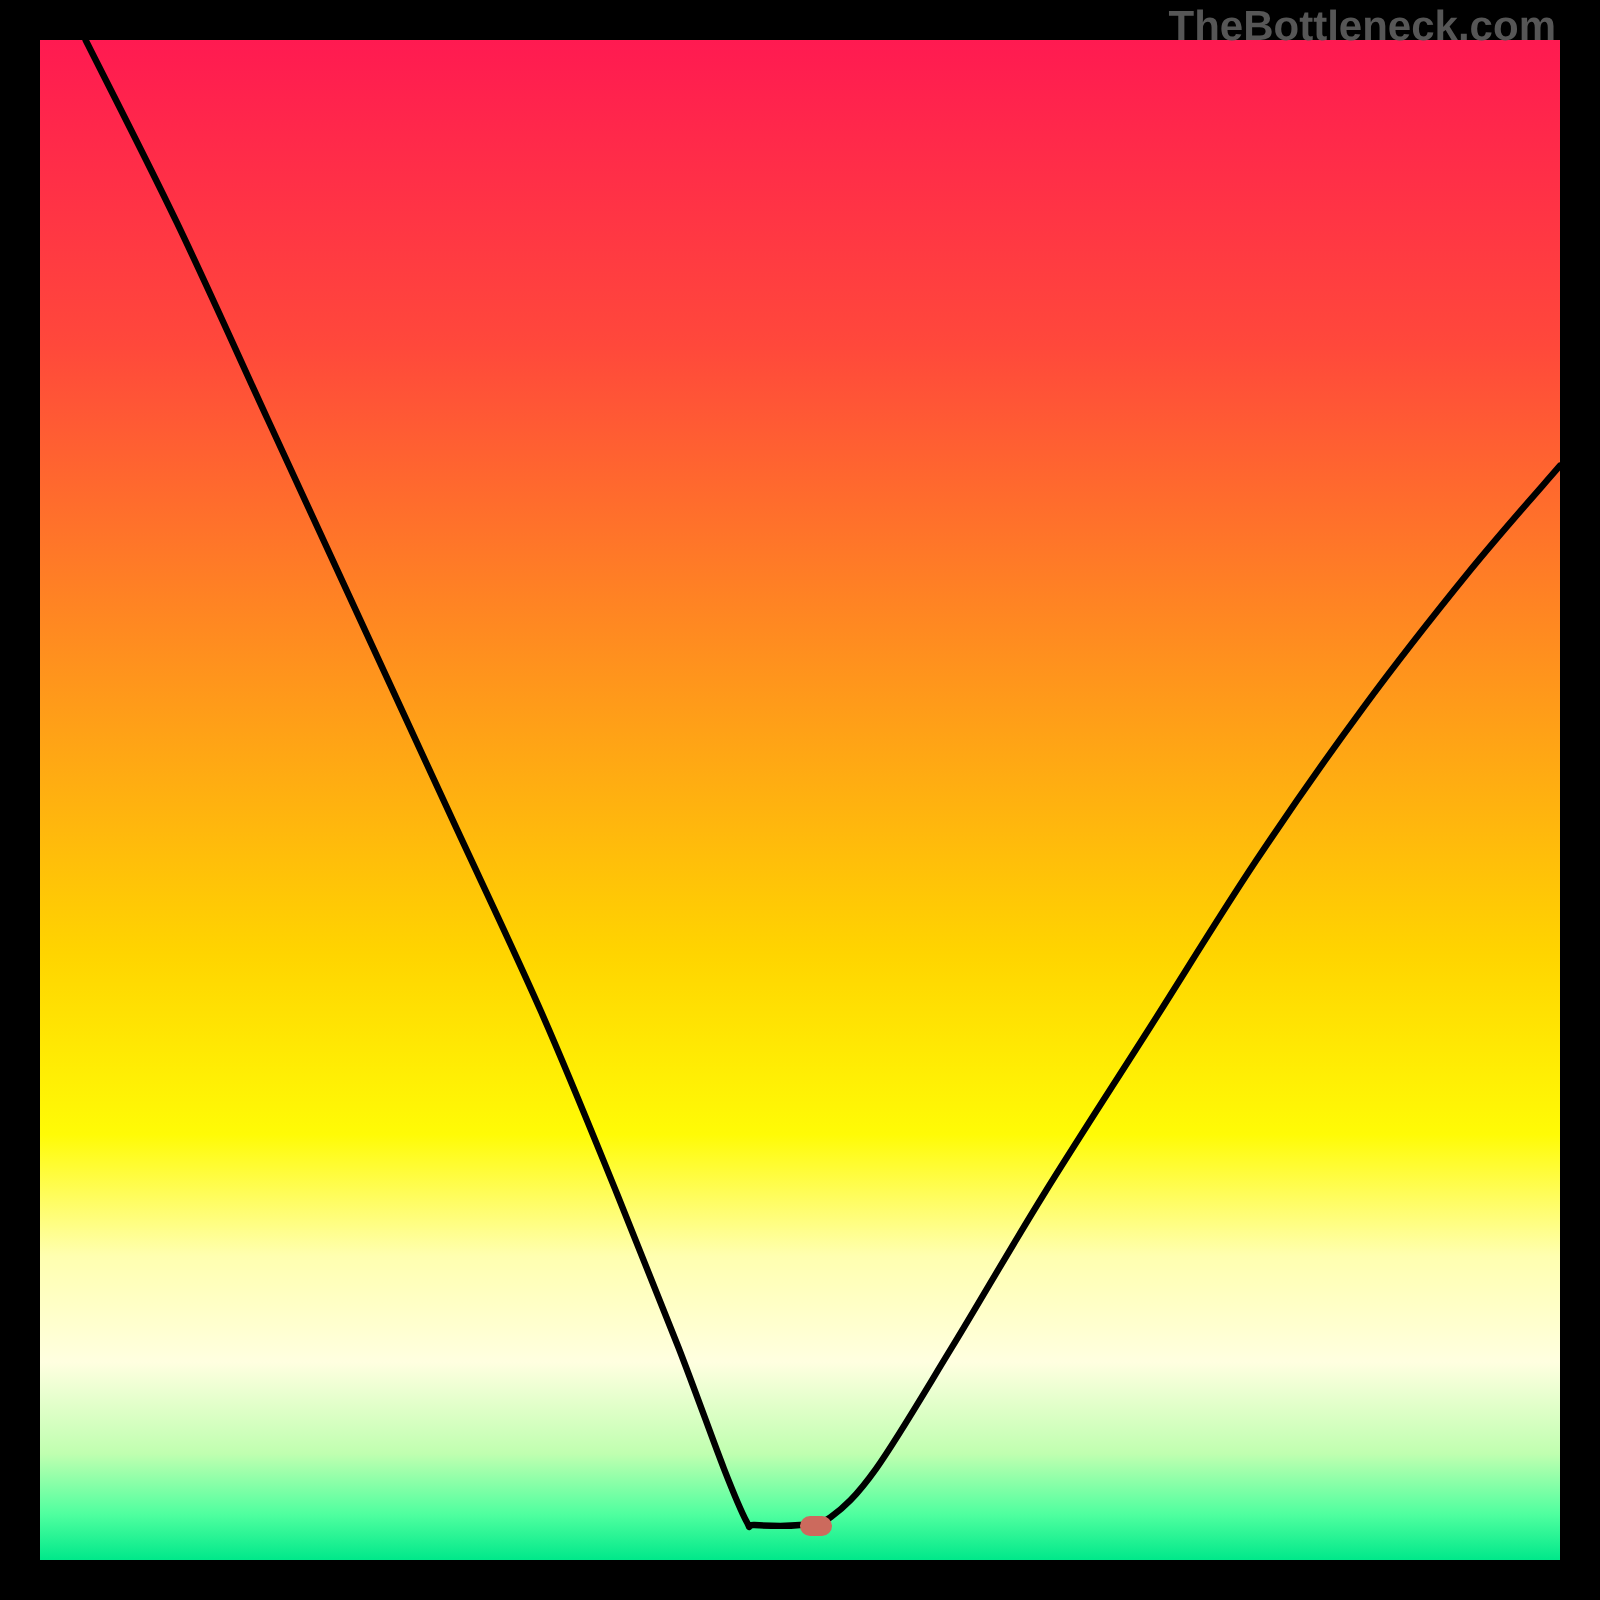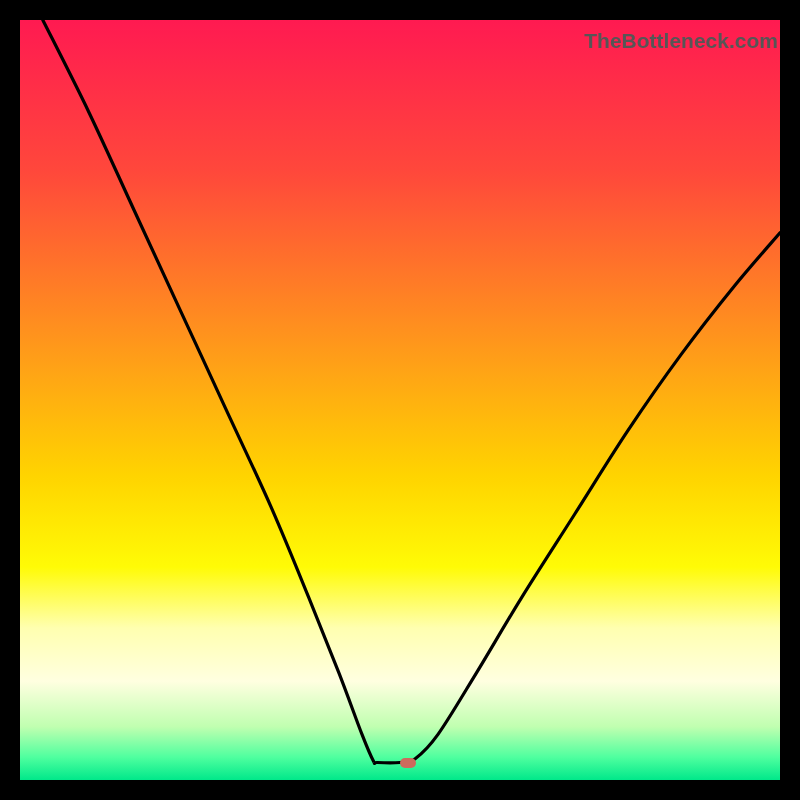--- a/index.html
+++ b/index.html
@@ -34,21 +34,20 @@
     height: 100%;
   }
   .watermark {
     position: absolute;
     top: 2px;
     right: 22px;
     color: #565656;
     font-size: 21px;
     font-weight: bold;
     letter-spacing: 0px;
-    margin-top: 27px;
   }
   .marker {
     position: absolute;
     width: 16px;
     height: 10px;
     background: #cc6a5d;
     border-radius: 5px;
     transform: translate(-50%, -50%);
   }
 </style>

